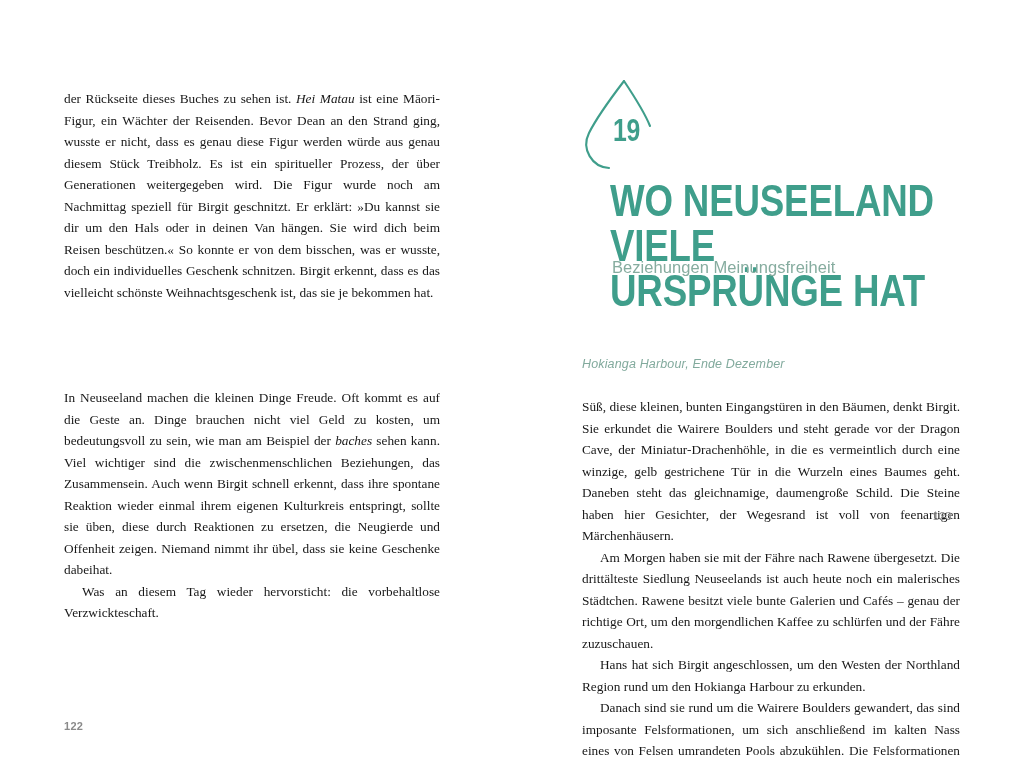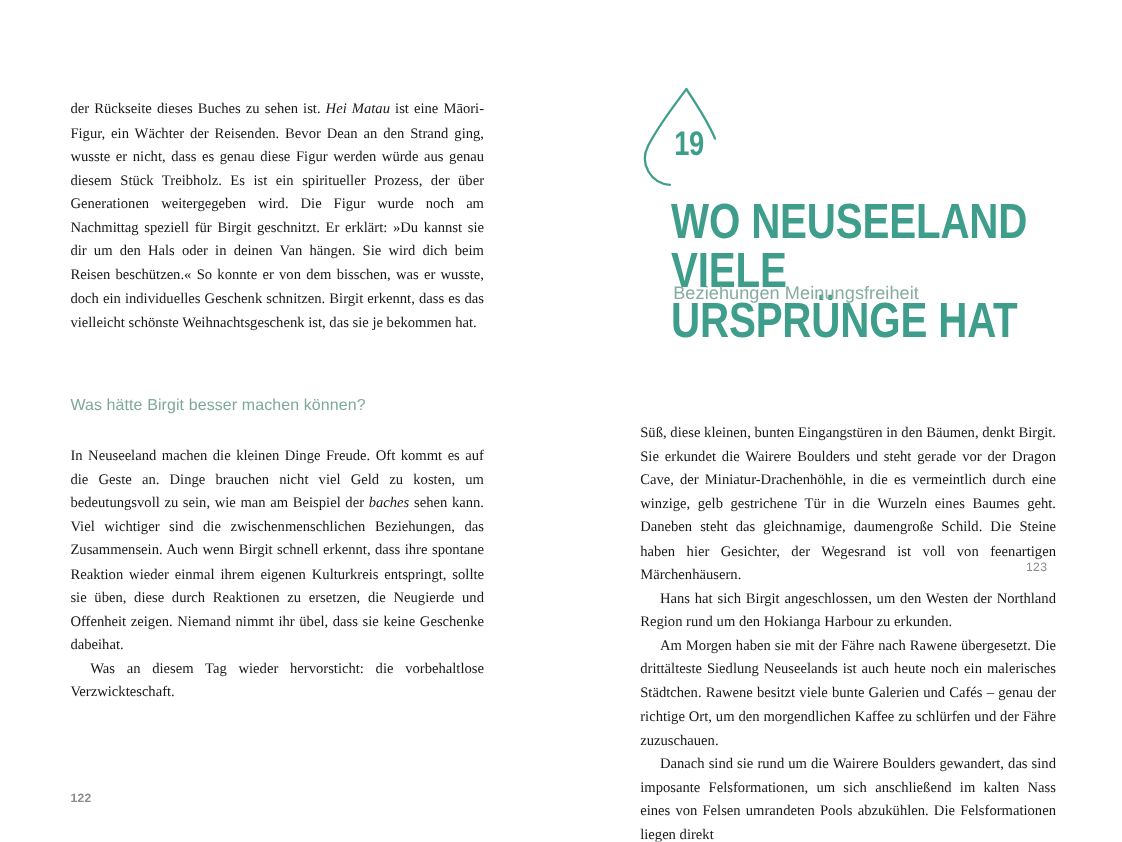--- a/index.html
+++ b/index.html
@@ -175,21 +175,20 @@
 
 <div class="spread">
 
   <div class="page-left">
     <div class="col-left">
 
       <p class="body">der Rückseite dieses Buches zu sehen ist. <em class="it">Hei&nbsp;Matau</em> ist eine Māori-Figur, ein Wächter der Reisenden. Bevor Dean an den Strand ging, wusste er nicht, dass es genau diese Figur werden würde aus genau diesem Stück Treibholz. Es ist ein spiritueller Prozess, der über Generationen weitergegeben wird. Die Figur wurde noch am Nachmittag speziell für Birgit geschnitzt. Er er­klärt: »Du kannst sie dir um den Hals oder in deinen Van hängen. Sie wird dich beim Reisen beschützen.« So konnte er von dem bisschen, was er wuss­te, doch ein individuelles Geschenk schnitzen. Birgit erkennt, dass es das vielleicht schönste Weihnachtsgeschenk ist, das sie je bekommen hat.</p>
 
       <div class="gap-lg"></div>
 
-      <h2 class="section-head">Was hätte Birgit besser machen können?</h2>
 
       <div class="gap-md"></div>
 
       <p class="body">In Neuseeland machen die kleinen Dinge Freude. Oft kommt es auf die Geste an. Dinge brauchen nicht viel Geld zu kosten, um bedeutungsvoll zu sein, wie man am Beispiel der <em class="it">baches</em> sehen kann. Viel wichtiger sind die zwischenmenschlichen Beziehungen, das Zusammensein. Auch wenn Birgit schnell erkennt, dass ihre spontane Reaktion wieder einmal ihrem eigenen Kulturkreis entspringt, sollte sie üben, diese durch Reaktionen zu ersetzen, die Neugierde und Offenheit zeigen. Niemand nimmt ihr übel, dass sie keine Geschenke dabeihat.</p>
 
       <p class="body indent">Was an diesem Tag wieder hervorsticht: die vorbehaltlose Verzwickte­schaft.</p>
 
     </div>
 
     <div class="folio folio-left">122</div>
@@ -210,28 +209,29 @@
         <div class="chapter-num">19</div>
 
         <h1 class="chapter-title">WO NEUSEELAND VIELE
 URSPRÜNGE HAT</h1>
 
         <div class="chapter-sub">Beziehungen Meinungsfreiheit</div>
       </div>
 
       <div style="height:50px"></div>
 
+      <p class="dateline">Hokianga Harbour, Ende Dezember</p>
 
       <div style="height:25px"></div>
 
       <p class="body">Süß, diese kleinen, bunten Eingangstüren in den Bäumen, denkt Birgit. Sie erkundet die Wairere Boulders und steht gerade vor der Dragon Cave, der Miniatur-Drachenhöhle, in die es vermeintlich durch eine winzige, gelb ge­strichene Tür in die Wurzeln eines Baumes geht. Daneben steht das gleich­namige, daumengroße Schild. Die Steine haben hier Gesichter, der Weges­rand ist voll von feenartigen Märchenhäusern.</p>
 
+      <p class="body indent">Am Morgen haben sie mit der Fähre nach Rawene übergesetzt. Die dritt­älteste Siedlung Neuseelands ist auch heute noch ein malerisches Städtchen. Rawene besitzt viele bunte Galerien und Cafés – genau der richtige Ort, um den morgendlichen Kaffee zu schlürfen und der Fähre zuzuschauen.</p>
+
       <p class="body indent">Hans hat sich Birgit angeschlossen, um den Westen der Northland Re­gion rund um den Hokianga Harbour zu erkunden.</p>
-
-      <p class="body indent">Am Morgen haben sie mit der Fähre nach Rawene übergesetzt. Die dritt­älteste Siedlung Neuseelands ist auch heute noch ein malerisches Städtchen. Rawene besitzt viele bunte Galerien und Cafés – genau der richtige Ort, um den morgendlichen Kaffee zu schlürfen und der Fähre zuzuschauen.</p>
 
       <p class="body indent">Danach sind sie rund um die Wairere Boulders gewandert, das sind im­posante Felsformationen, um sich anschließend im kalten Nass eines von Felsen umrandeten Pools abzukühlen. Die Felsformationen liegen direkt</p>
 
     </div>
 
     <div class="folio folio-right">123</div>
   </div>
 
 </div>
 

